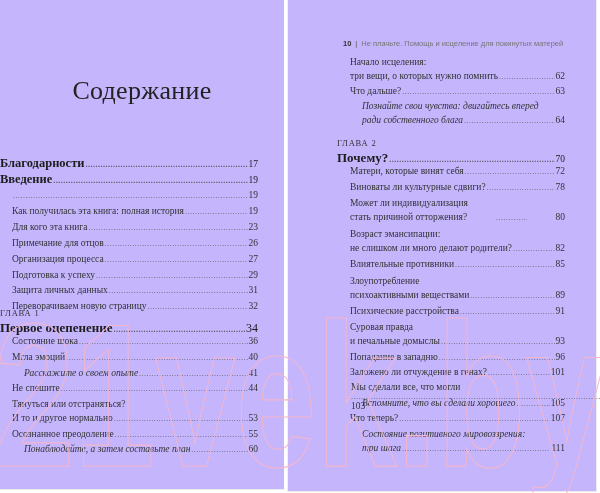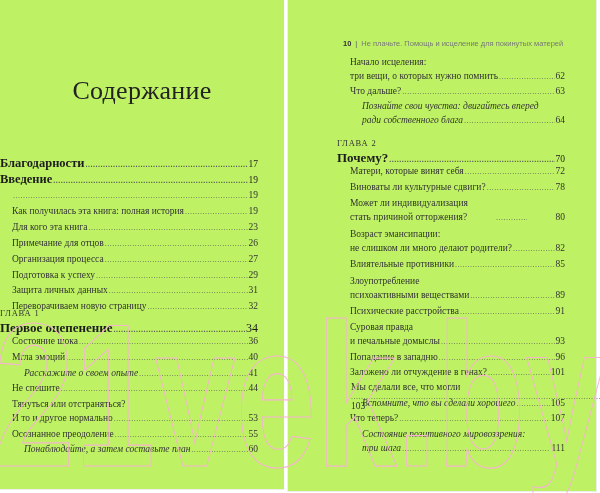--- a/index.html
+++ b/index.html
@@ -1,17 +1,17 @@
 <!DOCTYPE html>
 <html><head>
 <meta charset="utf-8">
 <style>
   html,body{margin:0;padding:0;background:#ffffff;}
   body{width:600px;height:493px;position:relative;overflow:hidden;font-family:"Liberation Serif","DejaVu Serif",serif;color:#2a2a2a;}
-  .page{position:absolute;top:0;background:#bef264;}
+  .page{position:absolute;top:0;background:#c4b5fd;}
   .page-left{left:0;width:284px;height:489px;border-bottom:1px solid #ececec;}
   .page-right{left:287px;width:308px;height:491px;border-left:1px solid #f0f0f0;border-right:1px solid #ececec;border-bottom:1px solid #ececec;}
   .toc-title{position:absolute;left:0;width:284px;top:76px;text-align:center;font-size:26px;color:#222;letter-spacing:0.3px;}
   .row{position:absolute;display:flex;align-items:baseline;white-space:nowrap;}
   .row .lbl{flex:0 0 auto;}
   .row .dots{flex:1 1 auto;overflow:hidden;margin:0 1px;color:#555;font-size:8px;letter-spacing:0.5px;}
   .row .dots::after{content:"......................................................................................................................................................................................";}
   .row .pg{flex:0 0 auto;}
   .lvl0{font-size:12.5px;font-weight:bold;color:#1d1d1d;}
   .lvl1{font-size:9.5px;color:#333;}

